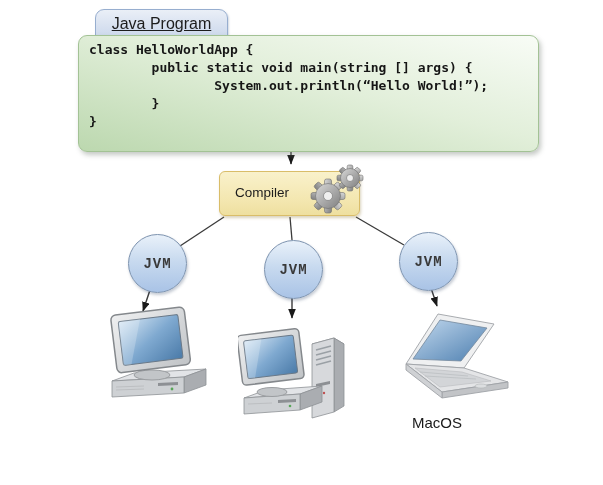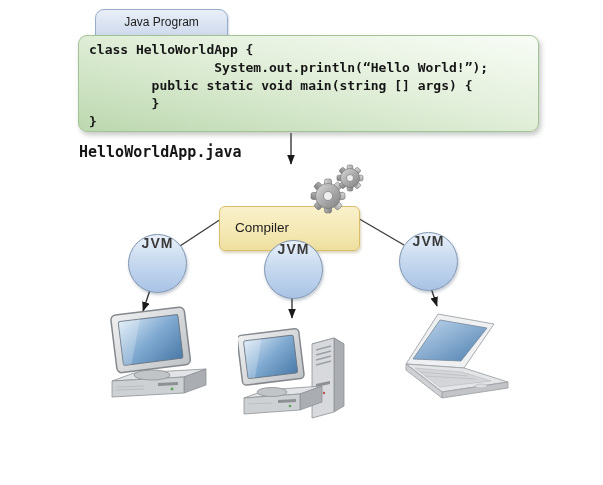--- a/index.html
+++ b/index.html
@@ -29,28 +29,29 @@
     background: linear-gradient(180deg, #eaeff7 0%, #d5dfef 55%, #c7d5ea 100%);
     border: 1px solid #97aecf;
     border-radius: 9px;
     z-index: 1;
     box-shadow: 1px 1px 2px rgba(120,140,170,0.35);
     text-align: center;
   }
   .tab span {
     display: inline-block;
     margin-top: 5px;
-    font-size: 12px;
+    font-size: 16px;
     color: #1c1c1c;
+    text-decoration: underline;
   }
   
   .codebox {
     position: absolute;
     left: 78px; top: 35px;
-    width: 461px; height: 97px;
+    width: 461px; height: 117px;
     background: linear-gradient(to bottom left, #f8fcf6 0%, #e2efda 45%, #bcd8af 100%);
     border: 1px solid #a3c295;
     border-radius: 9px;
     z-index: 2;
     box-shadow: 2px 3px 5px rgba(110,120,110,0.40);
     box-sizing: border-box;
     padding: 5px 0 17px 10px;
   }
   .code-line {
     font-family: "DejaVu Sans Mono", "Liberation Mono", monospace;
@@ -74,21 +75,20 @@
   .compiler {
     position: absolute;
     left: 219px; top: 171px;
     width: 141px; height: 45px;
     background: linear-gradient(180deg, #f9f1cb 0%, #f3e6ae 70%, #eedf9f 100%);
     border: 1px solid #d9bd69;
     border-radius: 6px;
     z-index: 2;
     box-shadow: 1px 2px 3px rgba(150,130,70,0.35);
     box-sizing: border-box;
-    margin-top: 35px;
   }
   .compiler span {
     display: inline-block;
     margin: 13px 0 0 15px;
     font-size: 13.5px;
     color: #1c1c1c;
   }
   .gears {
     position: absolute;
     left: 303px; top: 159px;
@@ -98,21 +98,23 @@
   
   .jvm {
     position: absolute;
     width: 57px; height: 57px;
     border-radius: 50%;
     background: linear-gradient(180deg, #e9f1fa 0%, #c8daef 45%, #a9c3e6 100%);
     border: 1px solid #7d93af;
     z-index: 2;
     box-shadow: 1px 2px 3px rgba(60,80,110,0.30);
     display: flex;
+    align-items: center;
     justify-content: center;
+    font-family: Liberation Mono, monospace;
   }
   .jvm span {
     font-size: 14px;
     font-weight: bold;
     letter-spacing: 1px;
     color: #3a3a3a;
   }
   .jvm1 { left: 128px; top: 234px; }
   .jvm2 { left: 264px; top: 240px; }
   .jvm3 { left: 399px; top: 232px; }
@@ -153,27 +155,26 @@
     <line x1="292" y1="297" x2="292" y2="318" stroke="#3a3a3a" stroke-width="1.4" marker-end="url(#arrow)"></line>
     <line x1="431" y1="288" x2="437" y2="306" stroke="#3a3a3a" stroke-width="1.4" marker-end="url(#arrow)"></line>
   </svg>
 
   <div class="tab">
     <span>Java Program</span>
   </div>
 
   <div class="codebox">
     <div class="code-line">class HelloWorldApp {</div>
+    <div class="code-line">        public static void main(string [] args) {</div>
     <div class="code-line">                System.out.println(“Hello World!”);</div>
-    <div class="code-line">        public static void main(string [] args) {</div>
     <div class="code-line">        }</div>
     <div class="code-line">}</div>
   </div>
 
-  <div class="filename">HelloWorldApp.java</div>
 
   <div class="compiler">
     <span>Compiler</span>
   </div>
 
   <svg class="gears" viewBox="0 0 72 64" xmlns="http://www.w3.org/2000/svg">
     <defs>
       <linearGradient id="gearG" x1="0" y1="0" x2="1" y2="1">
         <stop offset="0" stop-color="#d9d9d9"></stop>
         <stop offset="1" stop-color="#7f7f7f"></stop>
@@ -294,14 +295,15 @@
       <polygon points="14,58 72,62 116,76 50,86" fill="#e4e5e7"></polygon>
       <polygon points="23,62 70,66 99,75 48,81" fill="#d3d5d8" stroke="#b8bbbe" stroke-width="0.6"></polygon>
       <line x1="28" y1="66" x2="76" y2="70" stroke="#b8bbbe" stroke-width="0.7"></line>
       <line x1="33" y1="70" x2="84" y2="73" stroke="#b8bbbe" stroke-width="0.7"></line>
       <polygon points="50,86 116,76 116,82 50,92" fill="#c2c4c7"></polygon>
       <polygon points="14,58 50,86 50,92 14,64" fill="#cfd1d4"></polygon>
       <ellipse cx="89" cy="80" rx="6" ry="2" fill="#dcdee0" stroke="#b0b3b6" stroke-width="0.6"></ellipse>
     </g>
   </svg>
 
+  <div class="plat-label label-macos">MacOS</div>
 
 </div>
 
 </body></html>

